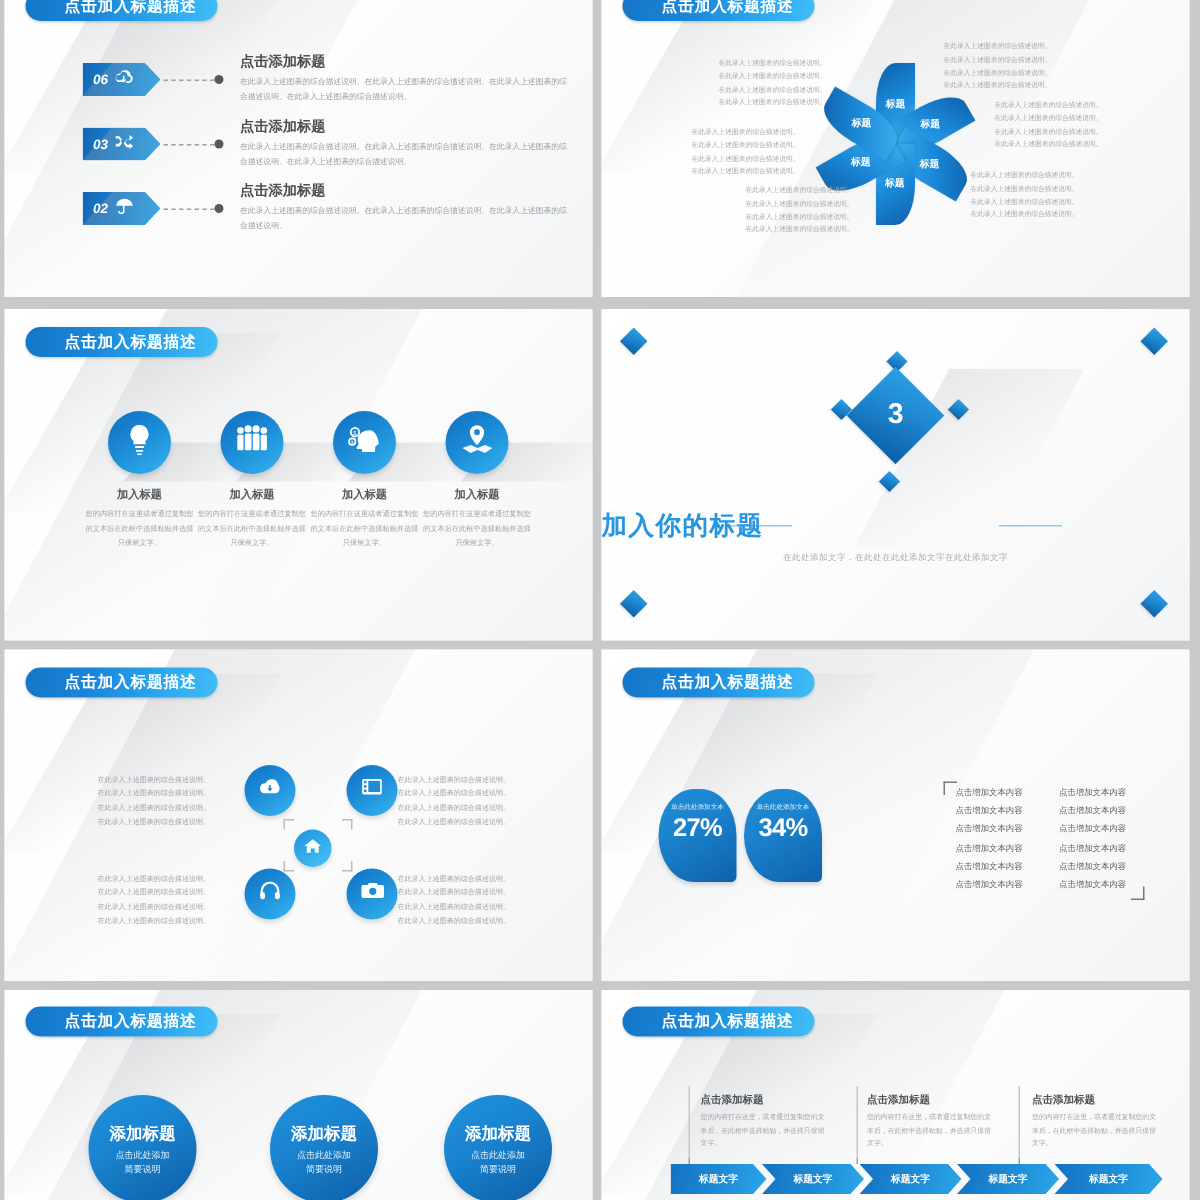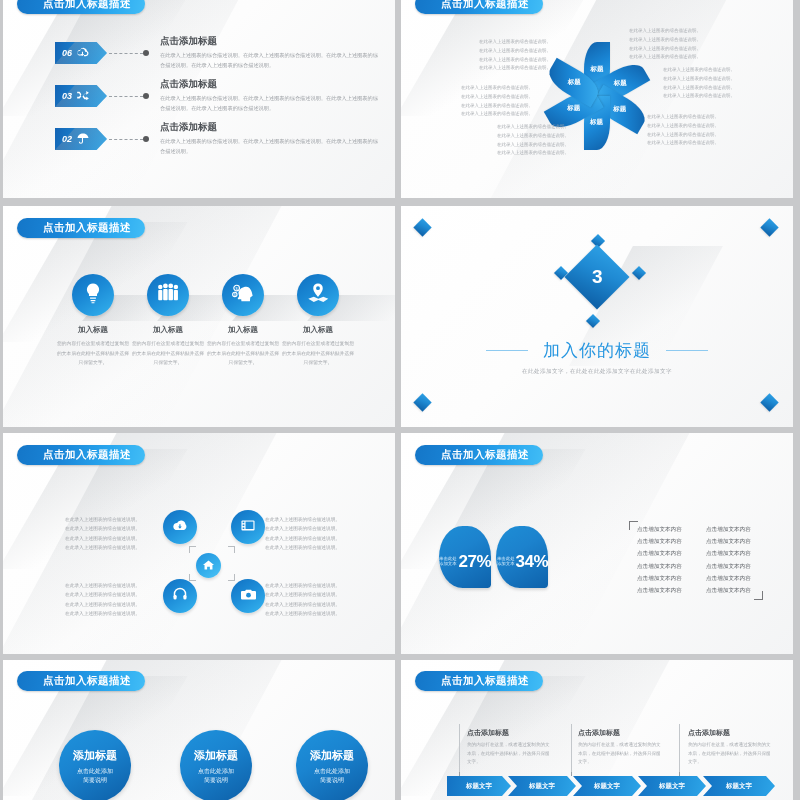--- a/index.html
+++ b/index.html
@@ -128,22 +128,22 @@
     box-shadow:0 1px 2px rgba(0,0,0,.12);
   }
   .dmd-main{
     width:46px;height:46px;
     display:flex;align-items:center;justify-content:center;
   }
   .dmd-main span{ transform:rotate(-45deg); color:#fff; font-size:19px; font-weight:bold;}
   .dmd-sm{ width:10px;height:10px;}
   .dmd-corner{ width:13px;height:13px;}
   .big-title{
-    position:absolute; width:100%; text-align:center;
-    font-size:17px; font-weight:normal;
+    position:absolute; width:100%; 
+    font-size:17px; font-weight:bold;
     color:#2796e0; letter-spacing:1px;
   }
   .big-sub{
     position:absolute; width:100%; text-align:center;
     font-size:5.6px; color:#a8acb1; letter-spacing:.4px;
   }
   .ln{ position:absolute; height:1px; background:#8ecaf0; }
 
   
   .cir5{
@@ -156,21 +156,21 @@
     background:linear-gradient(145deg,#2192dd 0%,#36b0ec 60%,#4cc3f7 100%); }
   .brk{ position:absolute; width:7px;height:7px; border:1.2px solid #b9bdc1;}
   .t5{ position:absolute; font-size:4.7px; color:#a0a4a9; line-height:2.0; }
 
   
   .shield{
     position:absolute; width:52px;height:62px;
     background:linear-gradient(150deg,#1e8ed6 0%,#1c82cd 40%,#0e62ab 100%);
     border-radius:26px 26px 26px 26px / 34px 34px 34px 34px;
     border-bottom-right-radius:4px;
-    display:flex;flex-direction:row;align-items:center;
+    display:flex;flex-direction:column;align-items:center;
     padding-top:9px;
     box-shadow:0 2px 3px rgba(0,0,0,.14);
   }
   .shield .lbl{ font-size:4.4px;color:#d8edfb;margin-bottom:2px;}
   .shield .pct{ font-size:17px;color:#fff;font-weight:bold;letter-spacing:-.5px;}
   .brk2{ position:absolute; width:9px;height:9px; border:1.6px solid #78797c;}
   .p6{ position:absolute; font-size:5.6px; color:#5d6166; }
 
   
   .cbig{

